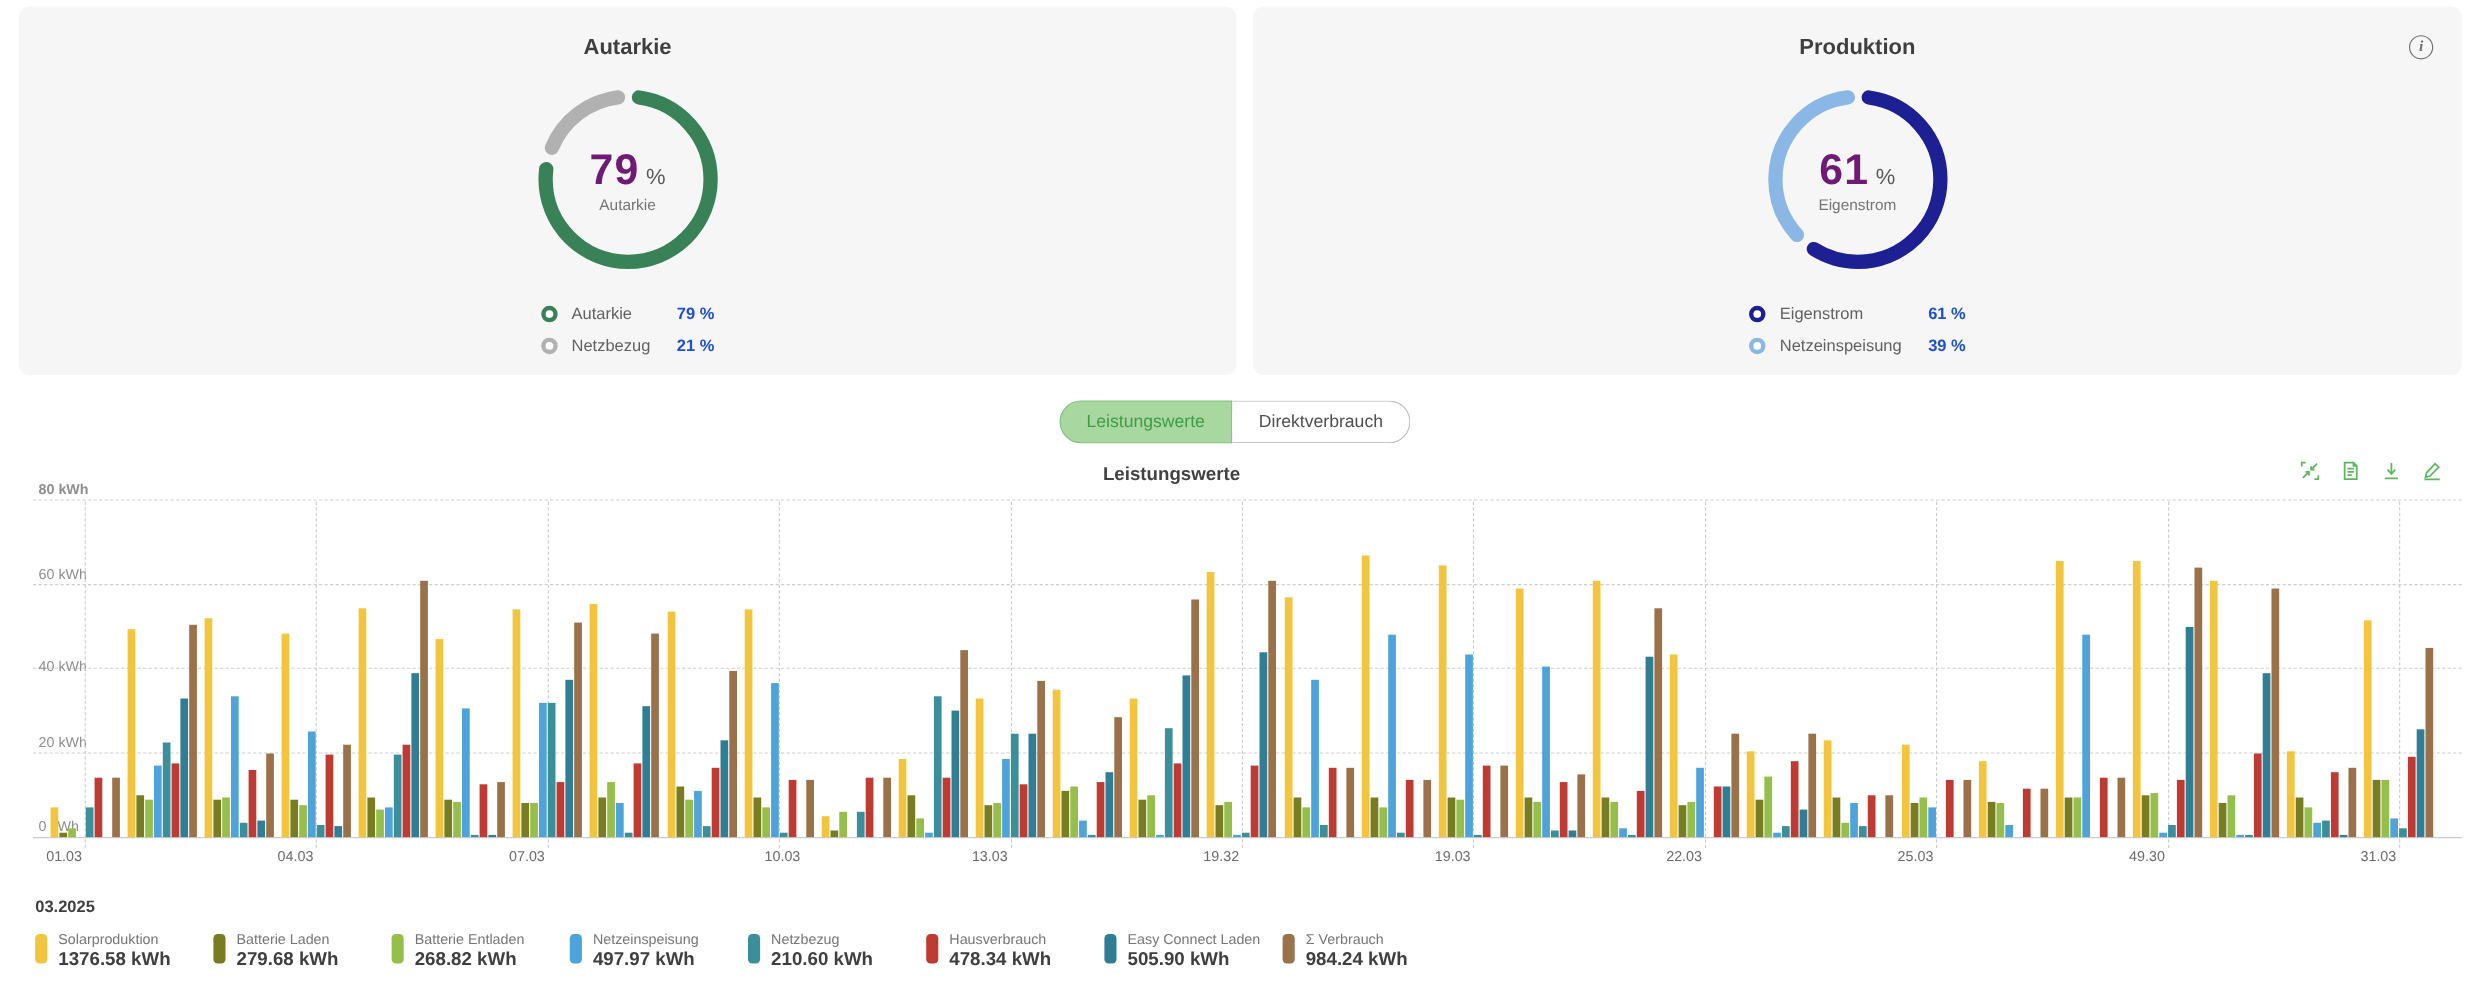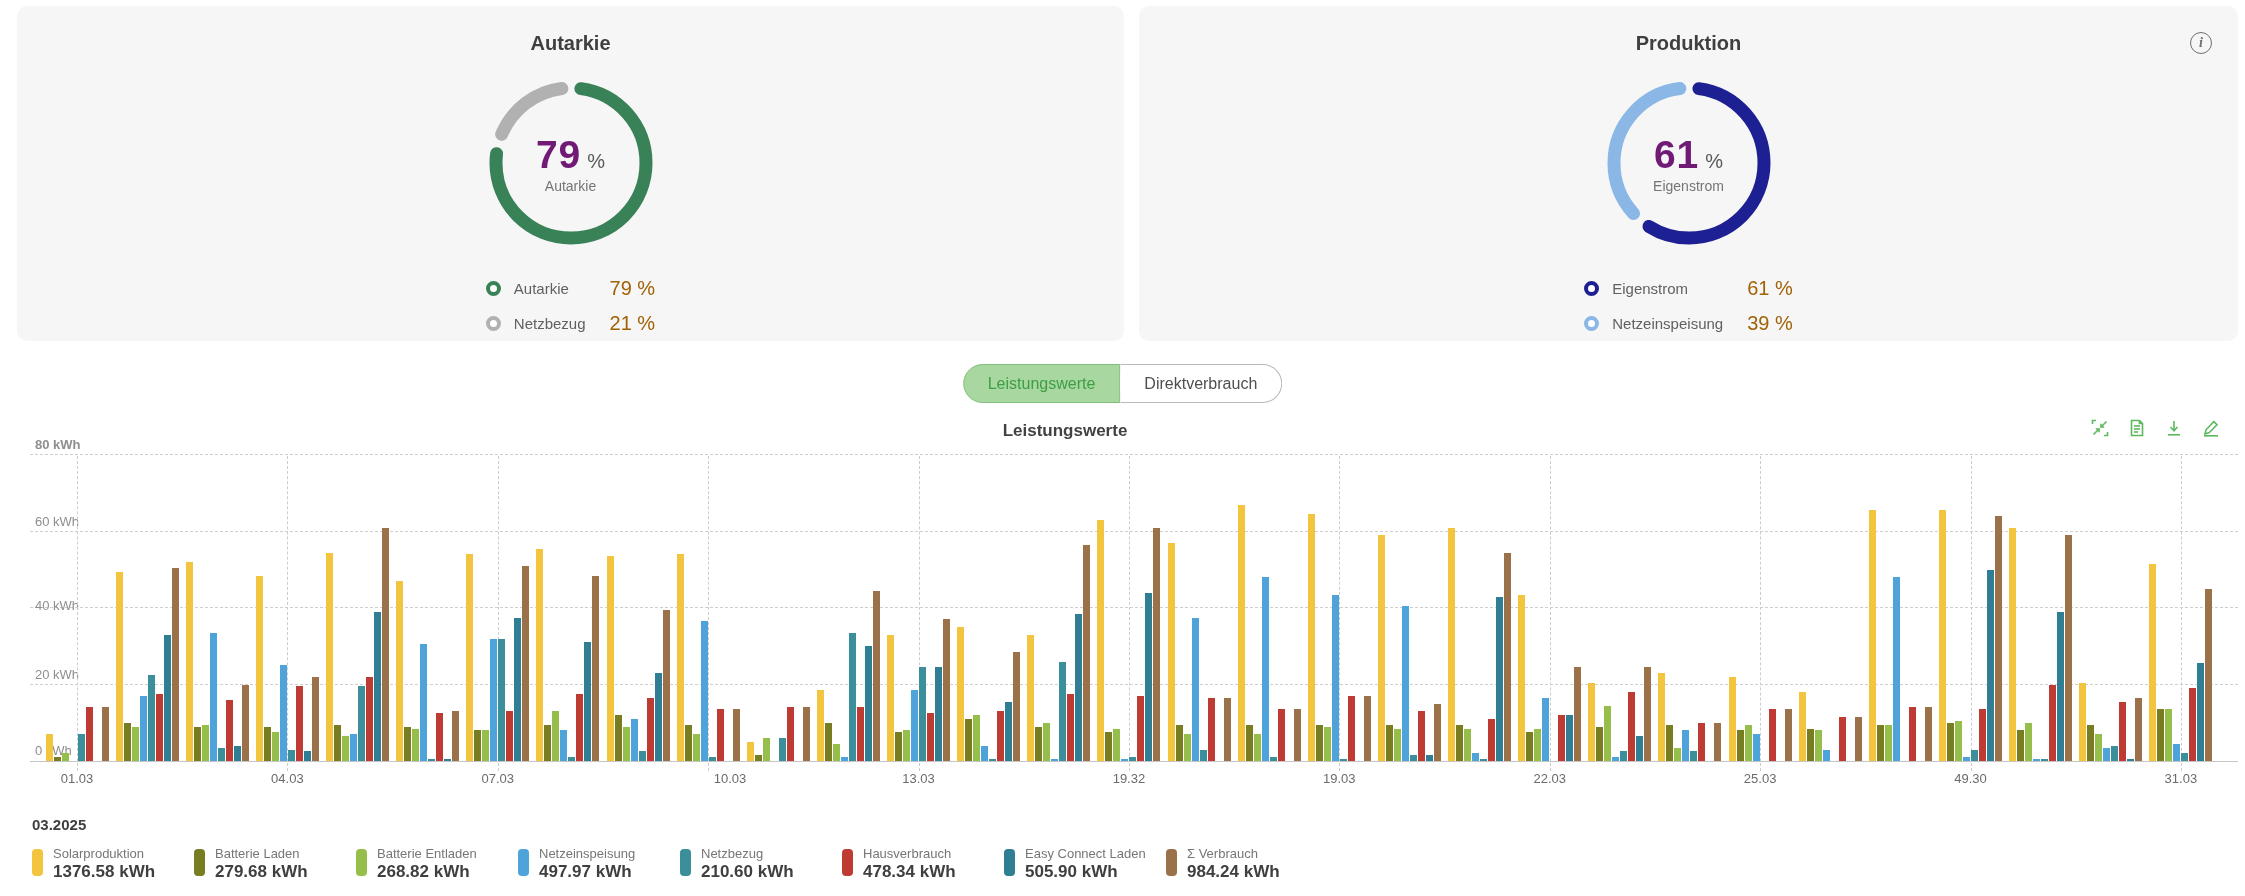--- a/index.html
+++ b/index.html
@@ -16,21 +16,21 @@
   .donut-center { position:absolute; inset:0; display:flex; flex-direction:column;
                   align-items:center; justify-content:center; }
   .donut-value-row { display:flex; align-items:baseline; }
   .donut-value { font-size:39px; font-weight:bold; color:#701a75; letter-spacing:1px; }
   .donut-unit { font-size:20px; color:#5a5a5a; margin-left:6px; }
   .donut-label { font-size:14px; color:#757575; margin-top:1px; }
   .clegend { display:grid; grid-template-columns:18px auto auto; gap:12px 10px;
              align-items:center; margin-top:14px; width:max-content; }
   .ring { width:15px; height:15px; border-radius:50%; border:4px solid #888; background:#fff; }
   .clabel { font-size:15px; color:#616161; padding-right:14px; }
-  .cval { font-size:20px; font-weight:normal; color:#a16207; }
+  .cval { font-size:15px; font-weight:bold; color:#1d4ed8; }
   .info-btn { position:absolute; top:26px; right:26px; width:22px; height:22px; border-radius:50%;
               border:1.5px solid #6e6e6e; color:#6e6e6e; display:flex; align-items:center;
               justify-content:center; font-family:"Liberation Serif",serif; font-size:14px;
               font-style:italic; font-weight:bold; cursor:pointer; }
 
   
   #toggle { position:absolute; top:364px; left:50%; transform:translateX(-50%); display:flex; }
   .tbtn { height:39px; padding:0 24px; font-size:16px; display:flex; align-items:center;
           background:#fff; border:1px solid #b9b9b9; color:#4f4f4f; cursor:pointer; }
   .tbtn.active { background:#a8d7a0; border-color:#82bf7e; color:#3f9d46;
@@ -42,21 +42,21 @@
                  font-size:17px; font-weight:bold; color:#424242; }
   #chart-toolbar { position:absolute; top:418px; right:24px; display:flex; gap:17px; }
   #chart-toolbar svg { cursor:pointer; display:block; }
 
   
   #plot { position:absolute; left:30px; top:456px; width:2208px; height:306px;
           border-bottom:1px solid #c6c6c6; }
   .hgrid { position:absolute; left:0; right:0; height:0; border-top:1px dashed #cfcfcf; }
   .vgrid { position:absolute; top:0; width:0; border-left:1px dashed #cccccc; }
   .ylab { position:absolute; left:5px; font-size:13px; color:#8e8e8e; }
-  .xlab { position:absolute; width:70px; margin-left:-35px; text-align:center;
+  .xlab { position:absolute; width:70px; margin-left:-35px; text-align:left;
           font-size:13px; color:#6b6b6b; }
   .group { position:absolute; bottom:0; height:100%; display:flex; align-items:flex-end; gap:1px; }
   .bar { width:7px; }
 
   
   #period { position:absolute; top:816px; left:32px; font-size:15px; font-weight:bold; color:#3f3f3f; }
   #legend { position:absolute; top:846px; left:32px; display:flex; }
   .litem { width:162px; display:flex; align-items:flex-start; }
   .lswatch { width:11px; height:27px; border-radius:4px; margin-top:3px; }
   .ltext { margin-left:10px; }

